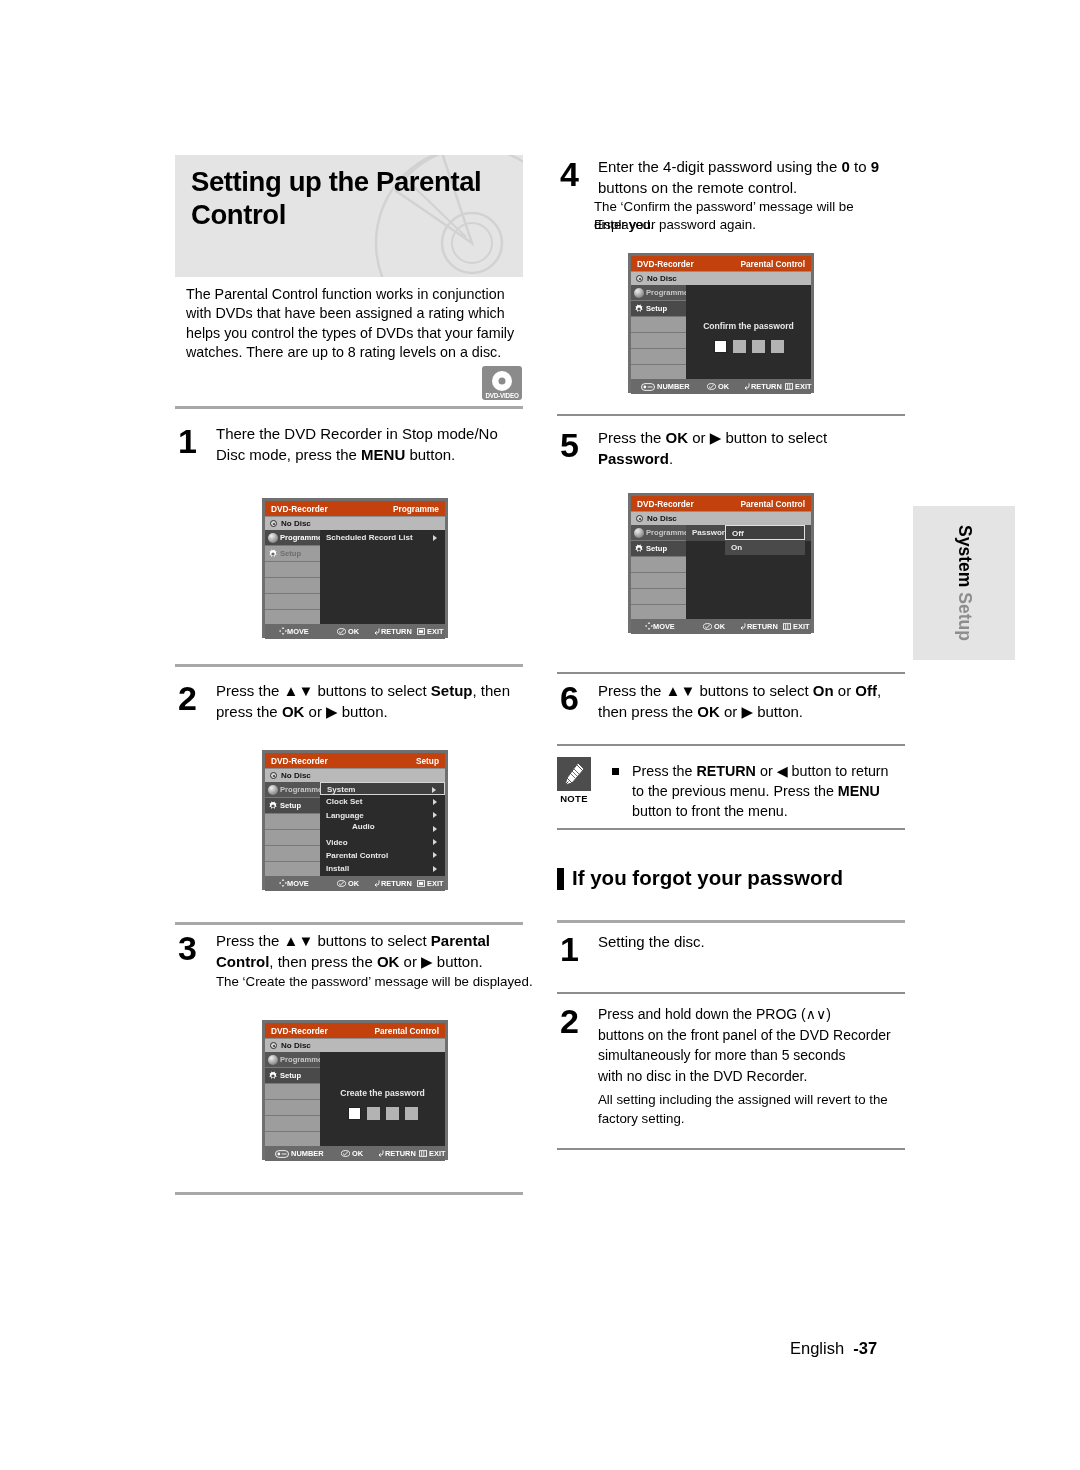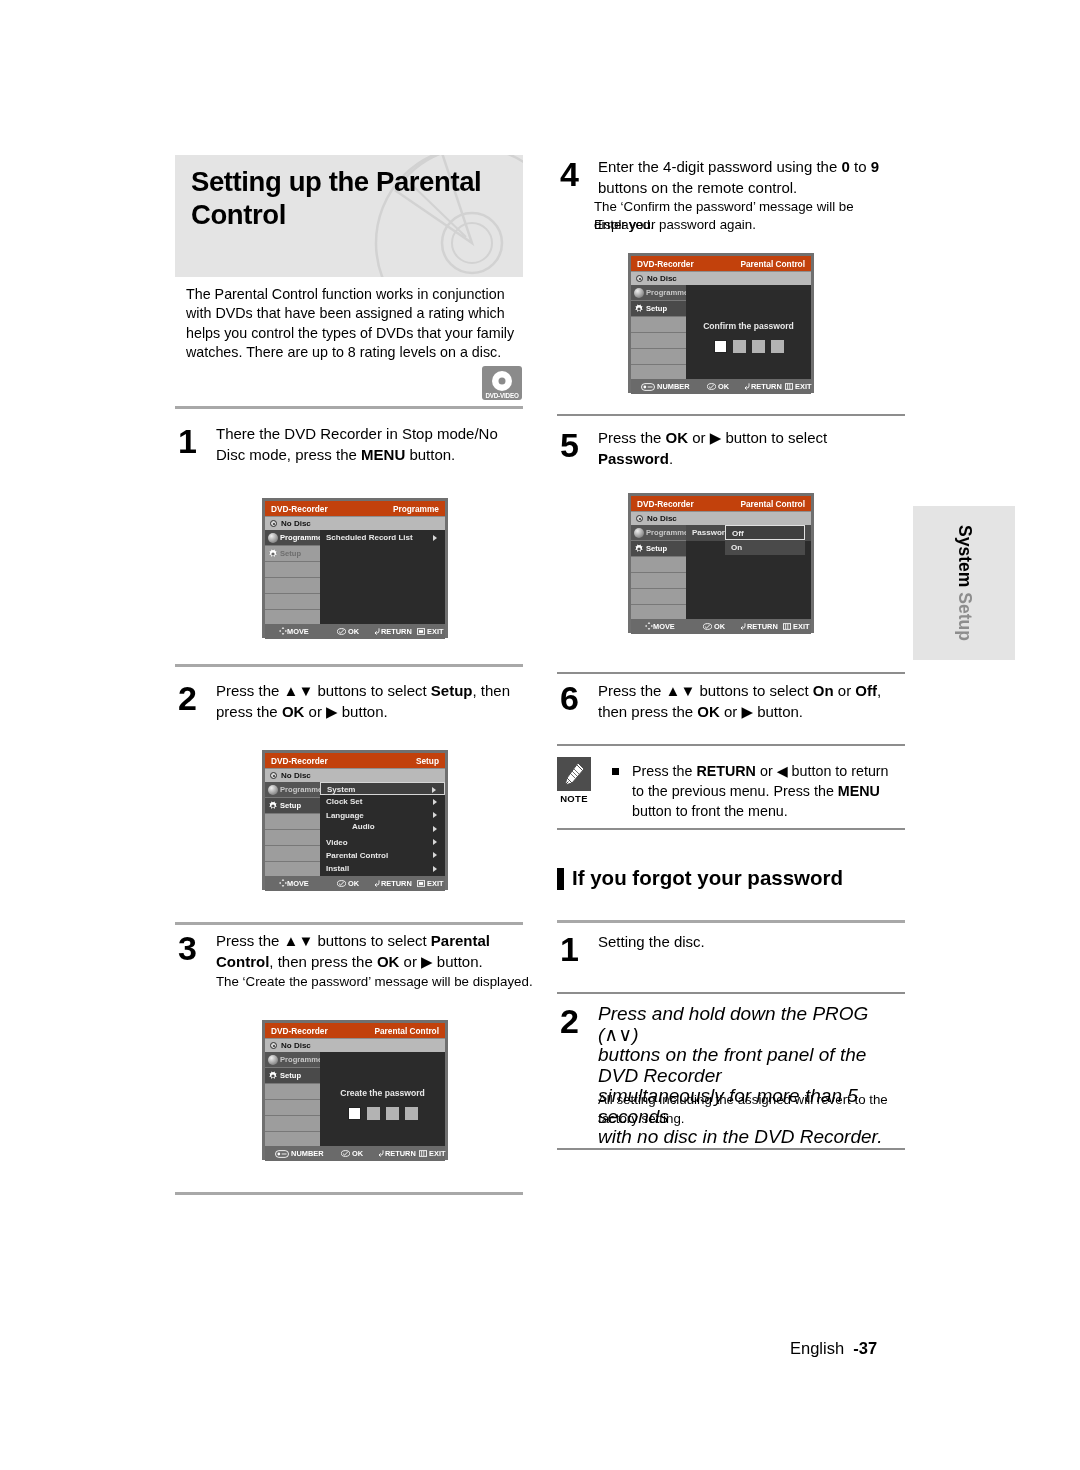--- a/index.html
+++ b/index.html
@@ -545,21 +545,21 @@
   <div id="forgot-bar"></div>
   <div id="forgot-head" style="left:572px;">If you forgot your password</div>
 
   <div class="step" style="left:560px;top:932px;width:348px;">
     <div class="num">1</div>
     <div class="txt body-text" style="font-size:15px;line-height:20.5px;">Setting the disc.</div>
   </div>
 
   <div class="step" style="left:560px;top:1004px;width:348px;">
     <div class="num">2</div>
-    <div class="txt body-text" style="font-size:19px;line-height:20.5px;font-style:italic;">
+    <div class="txt body-text" style="font-size:14px;line-height:20.5px;">
       <span>Press and hold down the PROG (</span><span>∧∨</span><span>)</span><br>
       <span>buttons on the front panel of the DVD Recorder</span><br>
       <span>simultaneously for more than 5 seconds</span><br>
       <span>with no disc in the DVD Recorder.</span>
     </div>
   </div>
   <div class="small-text" style="position:absolute;left:598px;top:1091px;width:320px;font-size:13.3px;">All setting including the assigned will revert to the</div>
   <div class="small-text" style="position:absolute;left:598px;top:1110px;width:320px;font-size:13.3px;">factory setting.</div>
 
   <div id="footer">

